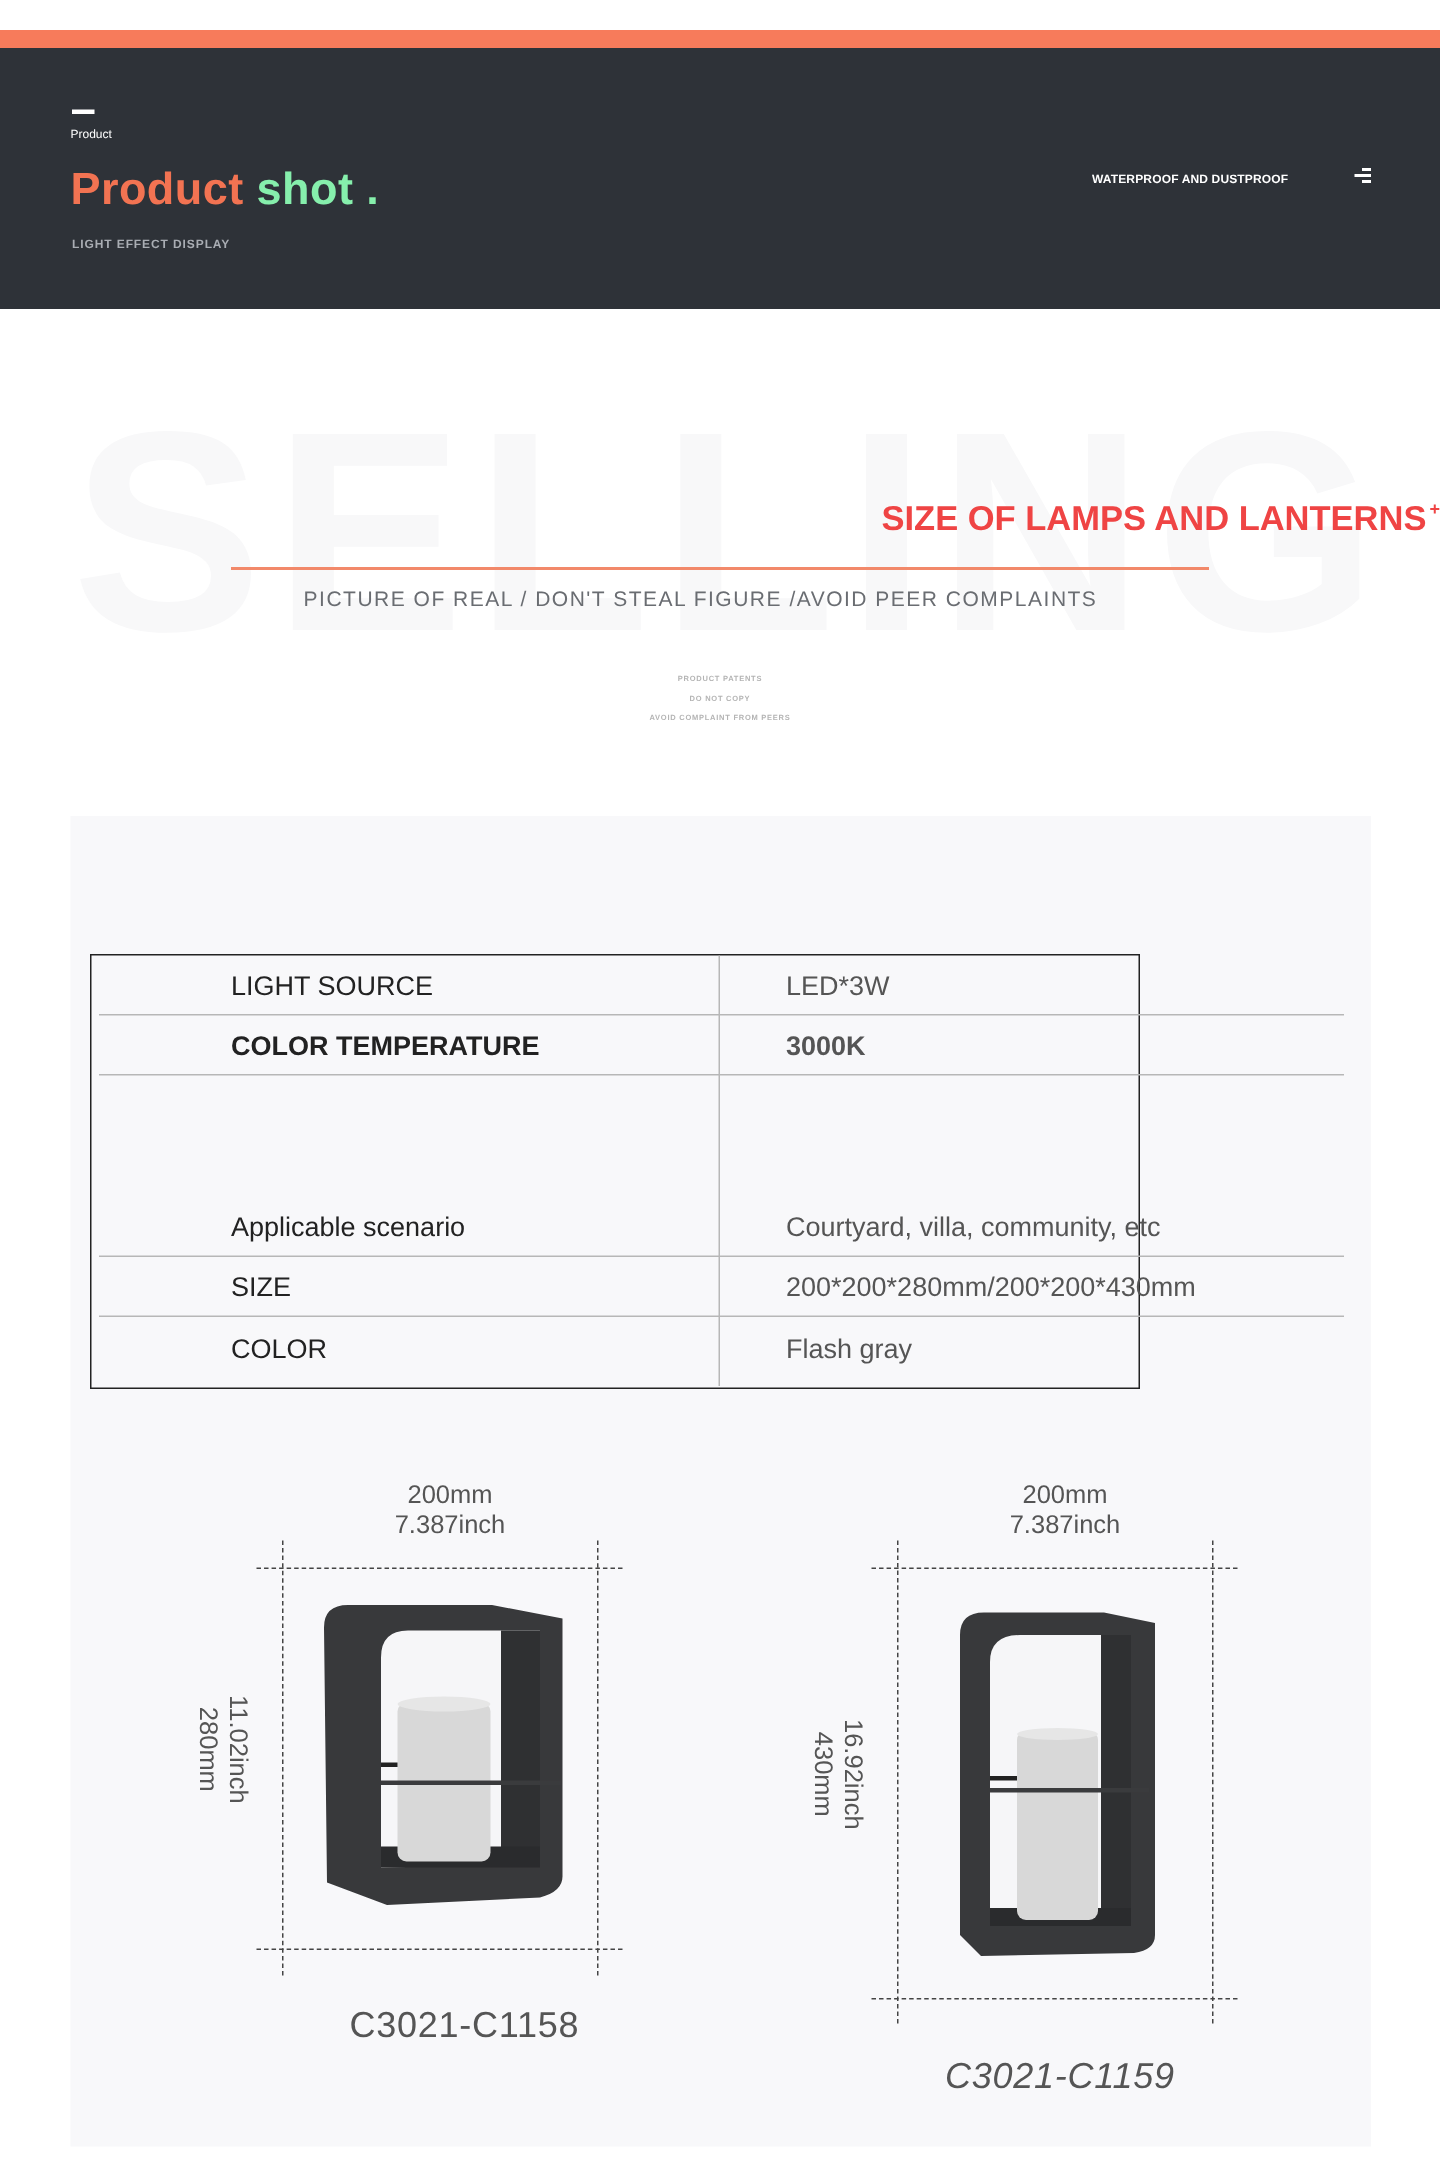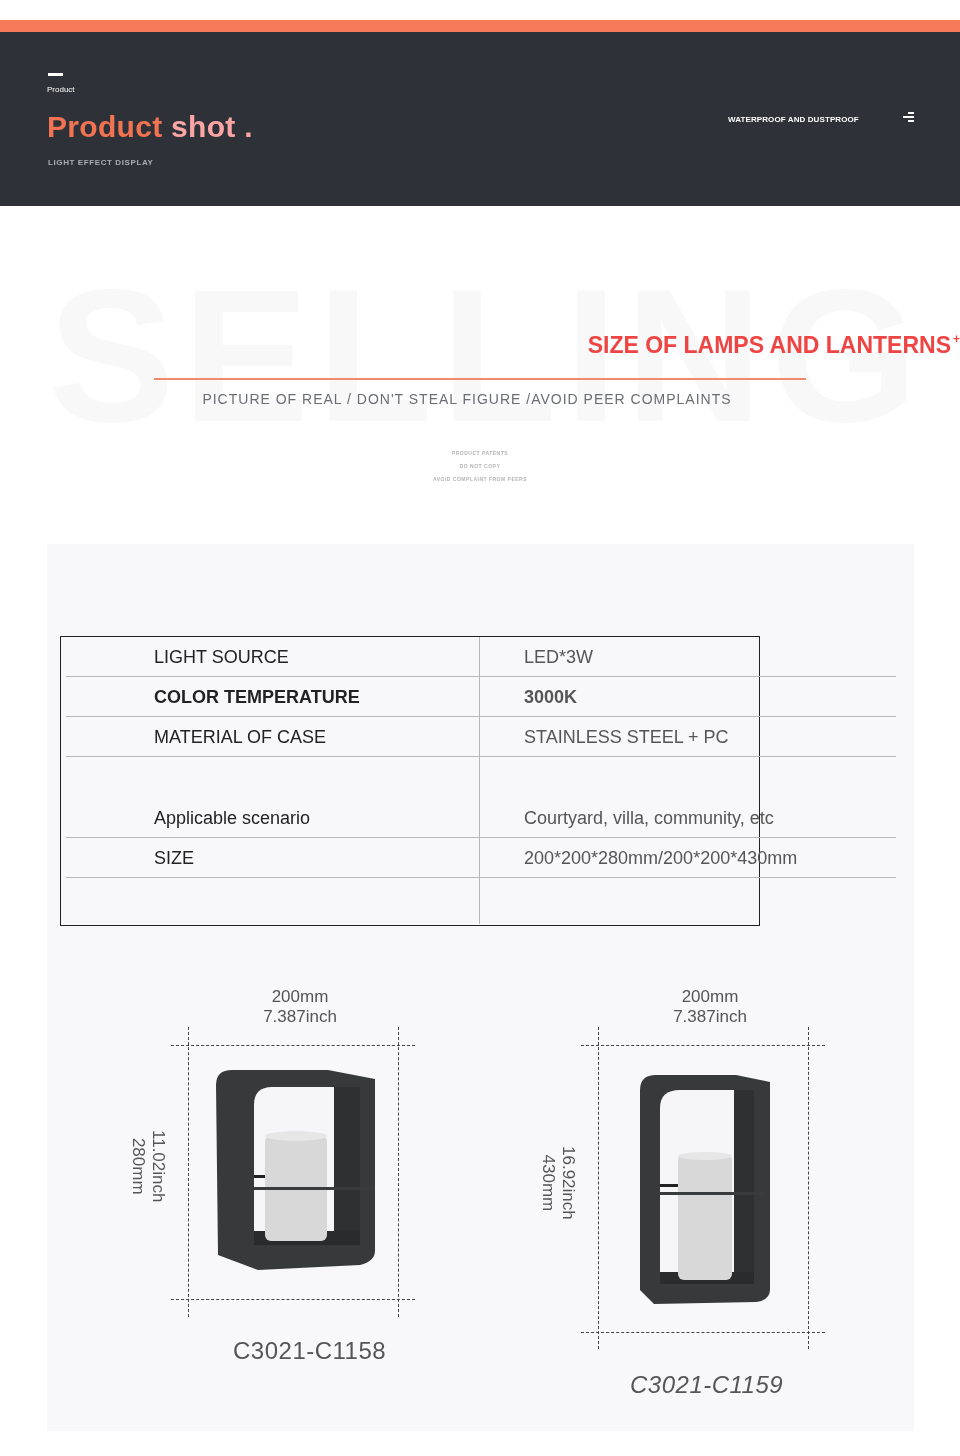--- a/index.html
+++ b/index.html
@@ -4,21 +4,21 @@
 <style>
   * { margin: 0; padding: 0; box-sizing: border-box; }
   body { width: 960px; height: 1456px; background: #ffffff; font-family: "Liberation Sans", sans-serif; position: relative; overflow: hidden; }
   .top-white { position: absolute; left: 0; top: 0; width: 960px; height: 20px; background: #fff; }
   .accent-bar { position: absolute; left: 0; top: 20px; width: 960px; height: 12px; background: #f77b5b; }
   .header { position: absolute; left: 0; top: 32px; width: 960px; height: 174px; background: #2e3238; }
   .h-dash { position: absolute; left: 48px; top: 41px; width: 15px; height: 3px; background: #fff; }
   .h-eyebrow { position: absolute; left: 47px; top: 53px; font-size: 8px; color: #fff; }
   .h-title { position: absolute; left: 47px; top: 78px; font-size: 30px; font-weight: bold; letter-spacing: 0.3px; }
   .h-title .t1 { color: #f27352; }
-  .h-title .t2 { color: #fca5a5; }
+  .h-title .t2 { color: #86efac; }
   .h-sub { position: absolute; left: 48px; top: 126px; font-size: 8px; font-weight: bold; color: #a9adb3; letter-spacing: 0.6px; }
   .h-right { position: absolute; left: 728px; top: 83px; font-size: 8px; font-weight: bold; color: #fff; letter-spacing: 0.1px; }
   .h-menu { position: absolute; left: 903px; top: 80px; width: 12px; height: 12px; }
   .h-menu span { position: absolute; height: 2px; background: #fff; }
 
   .watermark { position: absolute; left: 48px; top: 265px; width: 870px; height: 180px; display: flex; justify-content: space-between; font-size: 190px; font-weight: bold; color: #f8f8f9; line-height: 180px; letter-spacing: 0; }
   .sec-title { position: absolute; left: 0; top: 332px; width: 960px; text-align: right; font-size: 23px; font-weight: bold; color: #ef4444; }
   .sec-title sup { font-size: 12px; vertical-align: 10px; margin-left: 2px; }
   .sec-line { position: absolute; left: 154px; top: 378px; width: 652px; height: 2px; background: #f2896a; }
   .sec-sub { position: absolute; left: 0; top: 391px; width: 934px; text-align: center; font-size: 14px; color: #6a6d72; letter-spacing: 1px; }
@@ -87,34 +87,33 @@
   <div class="spec-row" style="top:0;">
     <span class="spec-k">LIGHT SOURCE</span>
     <span class="spec-v">LED*3W</span>
     <div class="sep"></div>
   </div>
   <div class="spec-row" style="top:40px;font-weight:bold;">
     <span class="spec-k">COLOR TEMPERATURE</span>
     <span class="spec-v">3000K</span>
     <div class="sep"></div>
   </div>
-  <div class="spec-row" style="top:80px;">
-    <span class="spec-k">MATERIAL OF CASE</span>
-    <span class="spec-v">STAINLESS STEEL + PC</span>
-    <div class="sep"></div>
-  </div>
   <div class="spec-row" style="top:161px;text-decoration:underline;">
     <span class="spec-k">Applicable scenario</span>
     <span class="spec-v">Courtyard, villa, community, etc</span>
     <div class="sep"></div>
   </div>
   <div class="spec-row" style="top:201px;">
     <span class="spec-k">SIZE</span>
     <span class="spec-v">200*200*280mm/200*200*430mm</span>
     <div class="sep"></div>
+  </div>
+  <div class="spec-row" style="top:242px;">
+    <span class="spec-k">COLOR</span>
+    <span class="spec-v">Flash gray</span>
   </div>
 </div>
 
 <div>
   <div class="dim" style="left:230px;top:987px;width:140px;">
     <div>200mm</div>
     <div>7.387inch</div>
   </div>
   <div class="hline" style="left:171px;top:1045px;width:244px;"></div>
   <div class="hline" style="left:171px;top:1299px;width:244px;"></div>

